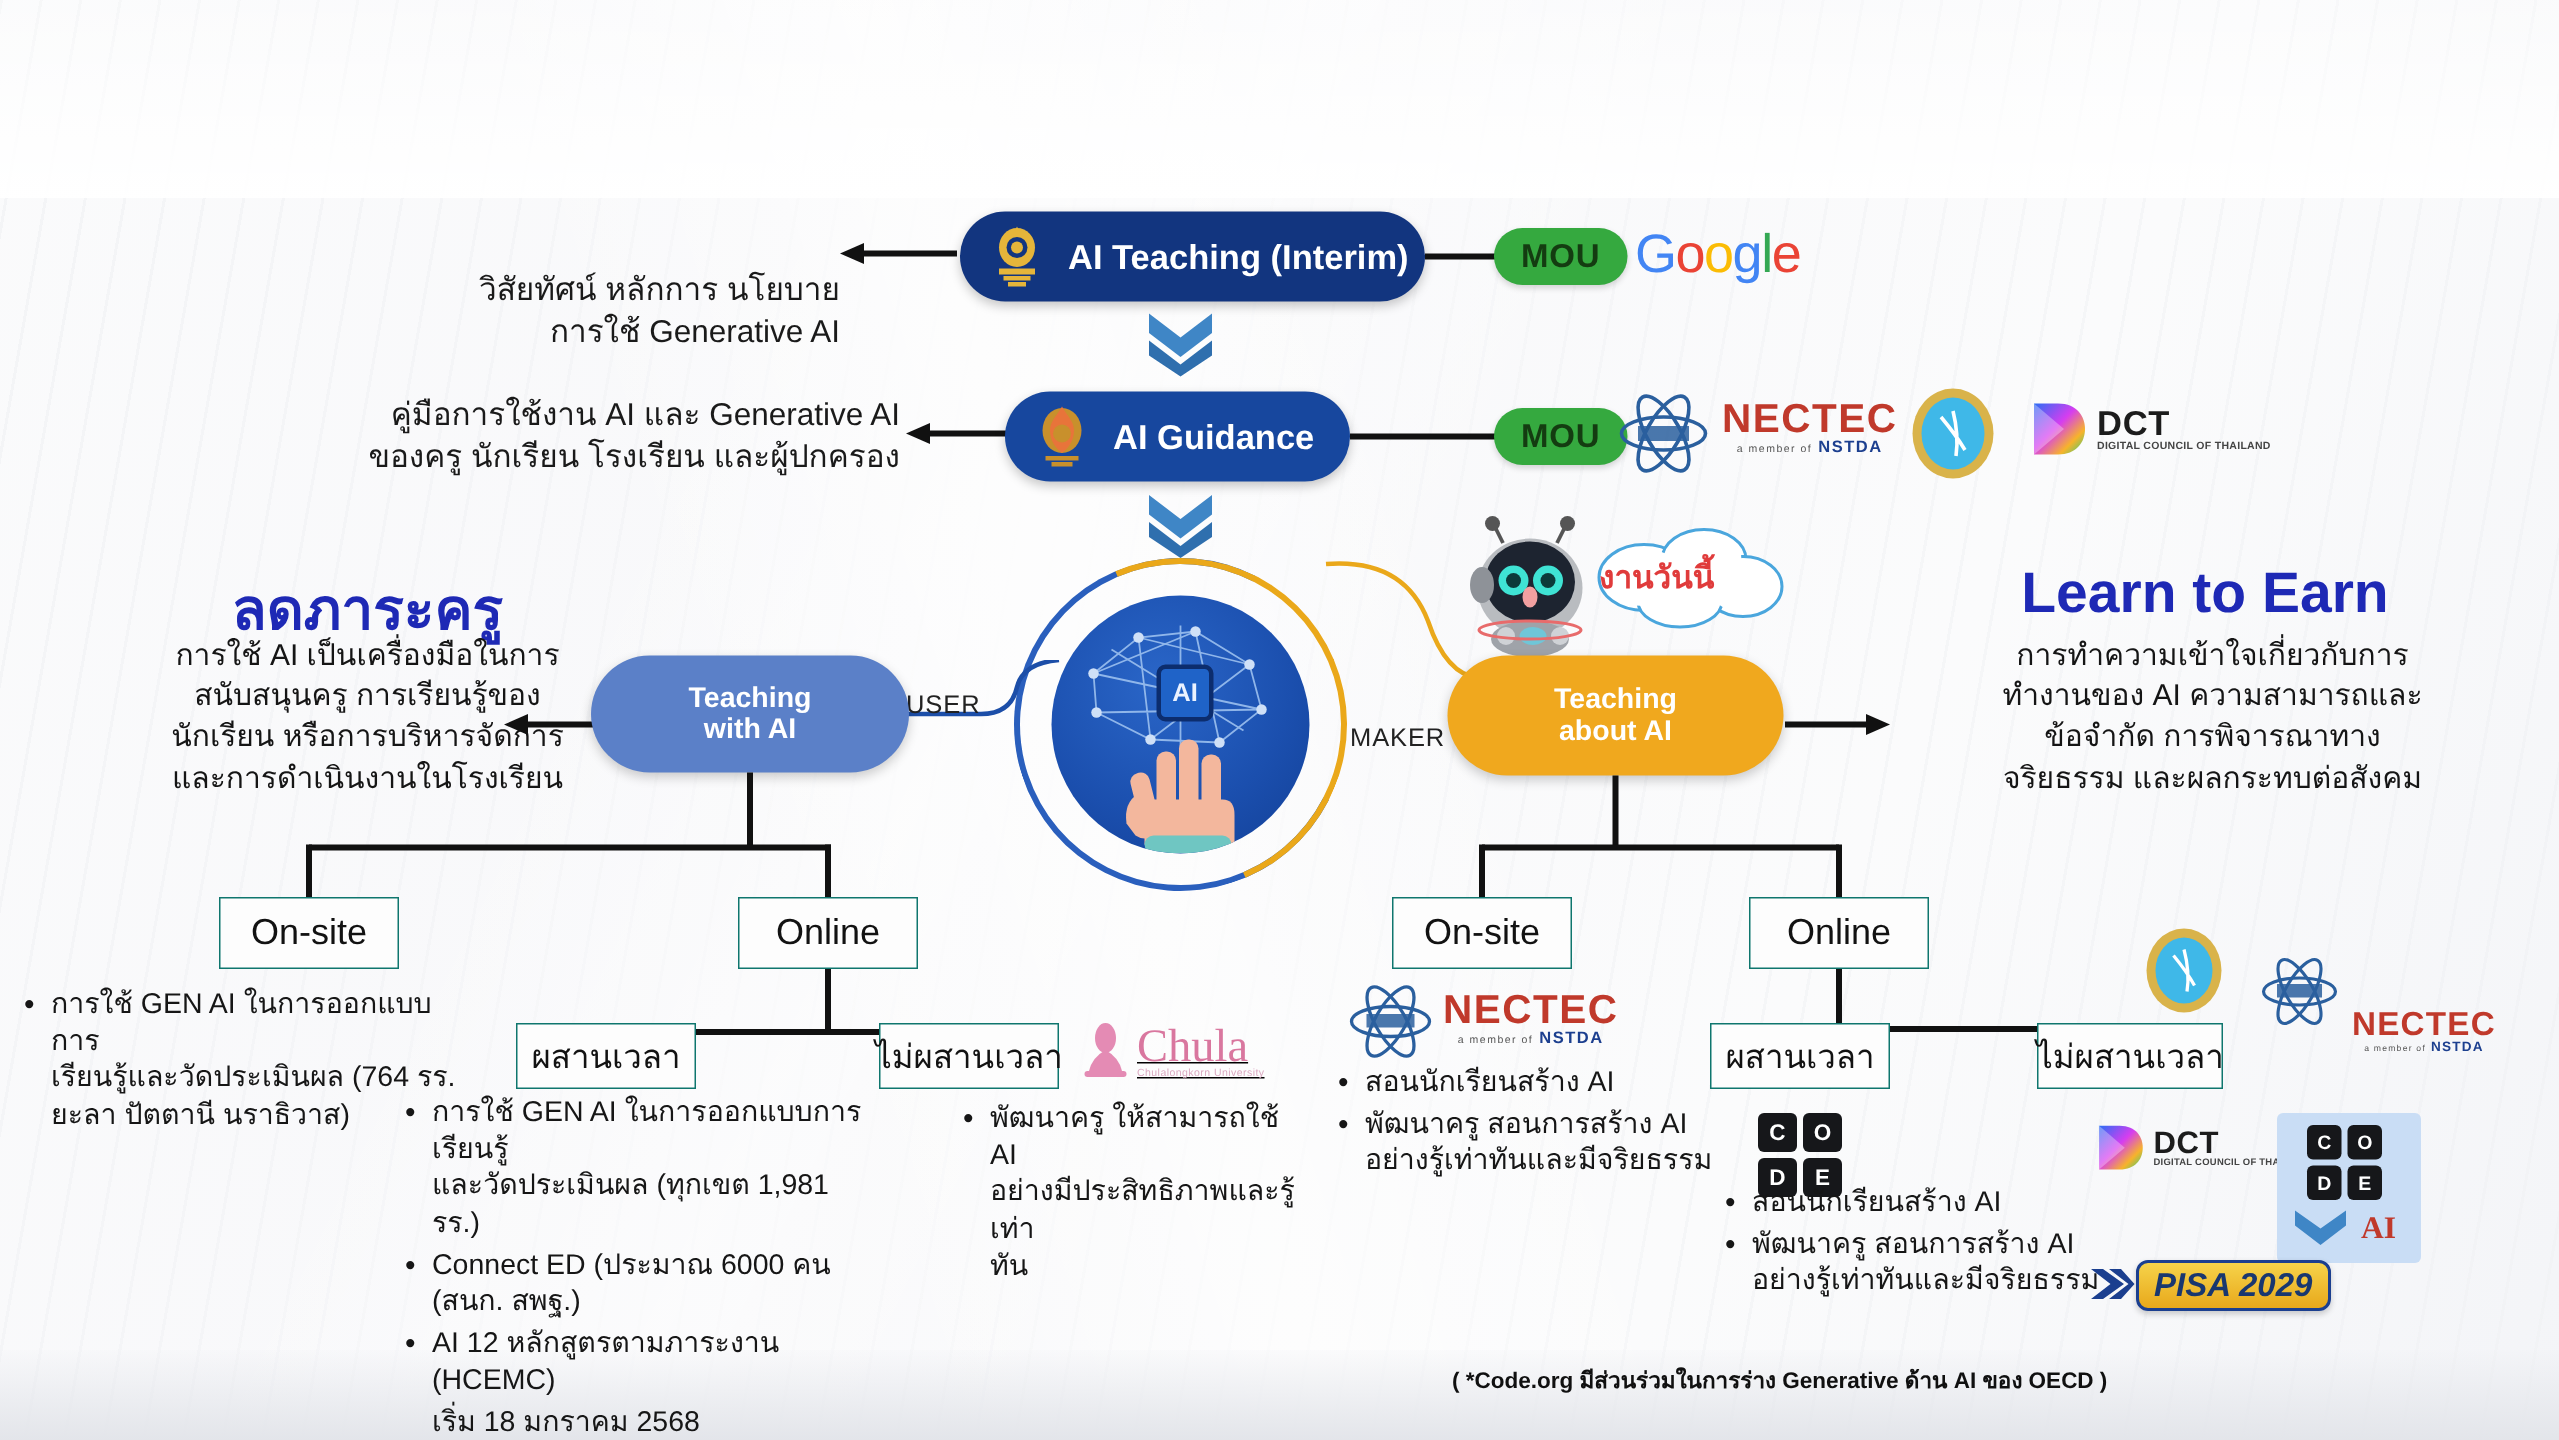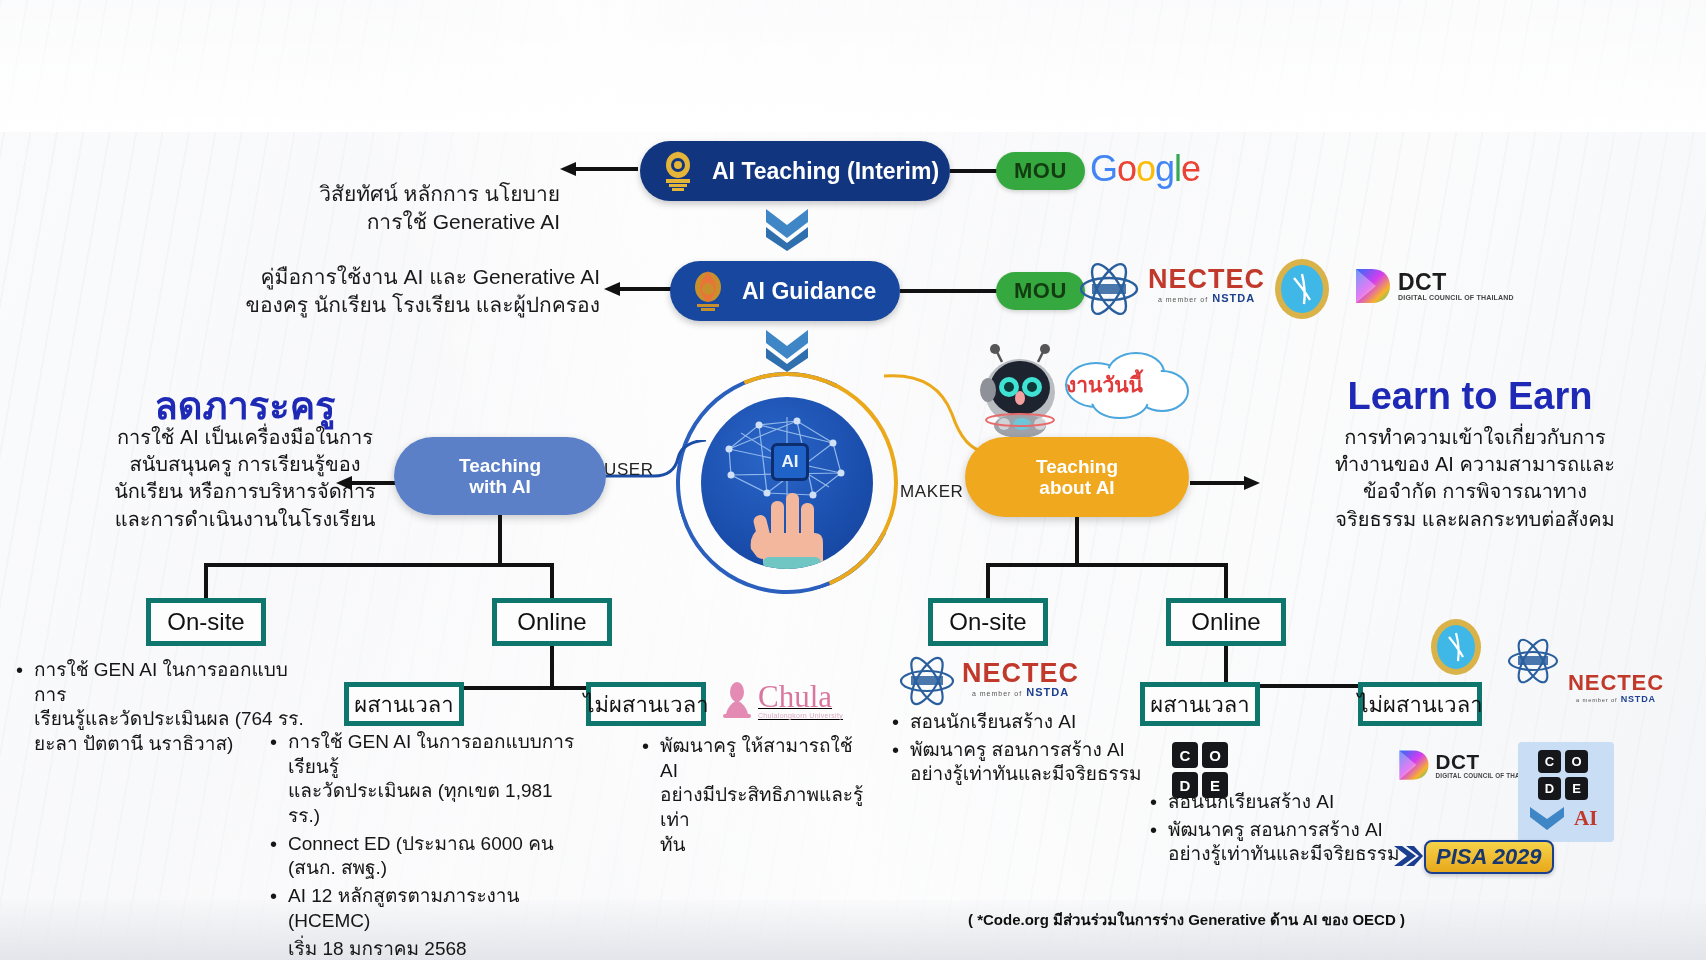--- a/index.html
+++ b/index.html
@@ -102,21 +102,21 @@
     border-radius: 46px; color: #fff;
     font-weight: 700; font-size: 19px; line-height: 1.12;
     text-align: center;
     box-shadow: 0 3px 8px rgba(0,0,0,.2);
   }
   .branch.blue { background: #5b80c8; }
   .branch.orange { background: #f0a81e; }
 
   
   .boxw {
-    background: #fdfdfd; border: 5px solid #0f766e;
+    background: #fdfdfd; border: 1px solid #0f766e;
     display: flex; align-items: center; justify-content: center;
     font-size: 24px; color: #121212;
     white-space: nowrap;
   }
   .boxw.small { font-size: 22px; }
 
   
   .ln { background: #111; }
   .lnh { height: 4px; }
   .lnv { width: 4px; }

